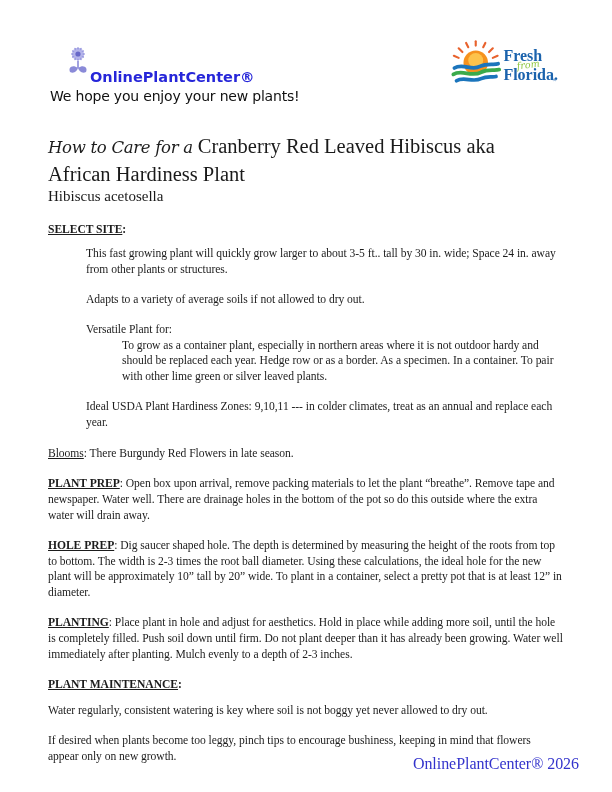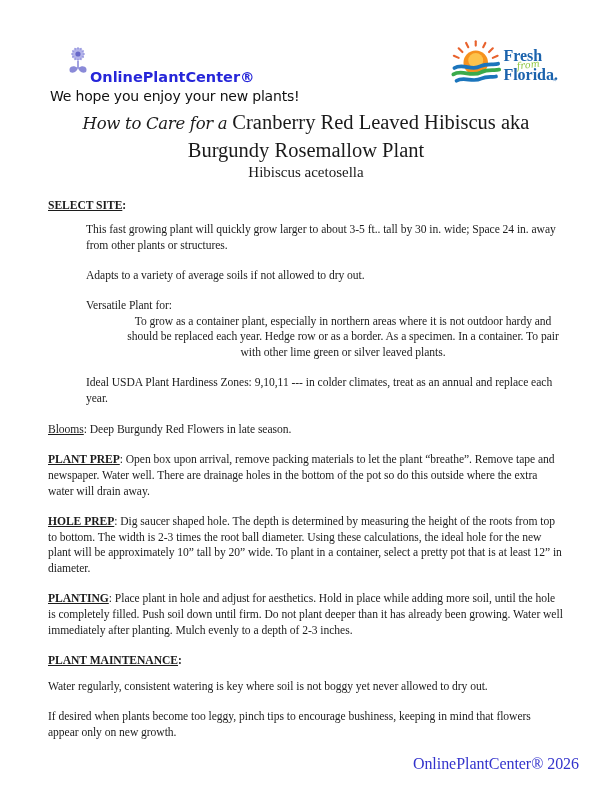--- a/index.html
+++ b/index.html
@@ -31,40 +31,40 @@
   }
   .tagline{
     font-family:"DejaVu Sans", sans-serif;
     font-size:14px;
     color:#111;
     margin-top:3px;
     letter-spacing:-0.2px;
   }
   .fresh-logo{margin-top:-4px;margin-right:4px;}
   
-  .title-block{text-align:center;margin-top:4px;letter-spacing:0;}
+  .title-block{text-align:left;margin-top:28px;letter-spacing:0;}
   .title-line1{font-size:20.5px;line-height:26px;}
   .title-script{
     font-family:"DejaVu Serif", serif;
     font-style:italic;
     font-size:16.5px;
     letter-spacing:-0.3px;
   }
   .title-main{font-family:"Liberation Serif", serif;font-size:20.5px;color:#1a1a1a;}
   .title-line2{font-size:20.5px;line-height:26px;color:#1a1a1a;}
   .title-sub{font-size:15px;line-height:19px;color:#1a1a1a;font-weight:400;}
   
   .section-heading{
     font-weight:bold;
     margin:16px 0 9px 0;
   }
   .section-heading .hd{text-decoration:underline;margin-top:19px;}
   p{margin:0 0 8px 0;}
   .indent-1{margin-left:38px;}
-  .indent-2{margin-left:74px;text-align:center;}
+  .indent-2{margin-left:74px;}
   .runin-label{font-weight:bold;text-decoration:underline;}
   .plain-label{text-decoration:underline;}
   .gap-top{margin-top:14px;}
   .blooms-line{margin:15px 0 15px 0;}
   .fm-heading{margin:15px 0 10px 0;}
   
   .footer{
     position:absolute;
     right:33px;top:731px;
     color:var(--footer-blue,#3333cc);
@@ -128,32 +128,32 @@
         <text x="104" y="74" font-family="Liberation Serif, serif" font-weight="bold" font-size="30" fill="#1b63ad">Florida.</text>
         <text x="196" y="78" font-size="10" fill="#1b63ad">®</text>
       </svg>
     </div>
   </div>
 
   <div class="title-block">
     <div class="title-line1">
       <span class="title-script">How to Care for a </span><span class="title-main"> Cranberry Red Leaved Hibiscus aka</span>
     </div>
-    <div class="title-line2">Burgundy Rosemallow Plant</div>
+    <div class="title-line2">African Hardiness Plant</div>
     <div class="title-sub">Hibiscus acetosella</div>
   </div>
 
   <div class="section-heading"><span class="hd">SELECT SITE</span><span>:</span></div>
   <p class="indent-1">This fast growing plant will quickly grow larger to about 3-5 ft.. tall by 30 in. wide; Space 24 in. away from other plants or structures.</p>
   <p class="indent-1 gap-top">Adapts to a variety of average soils if not allowed to dry out.</p>
   <p class="indent-1 gap-top" style="margin-bottom:0;">Versatile Plant for:</p>
   <p class="indent-2">To grow as a container plant, especially in northern areas where it is not outdoor hardy and should be replaced each year. Hedge row or as a border. As a specimen.  In a container.  To pair with other lime green or silver leaved plants.</p>
   <p class="indent-1 gap-top">Ideal USDA Plant Hardiness Zones: 9,10,11 --- in colder climates, treat as an annual and replace each year.</p>
 
-  <p class="blooms-line"><span class="plain-label">Blooms</span><span>: Deep Burgundy Red Flowers in late season.</span></p>
+  <p class="blooms-line"><span class="plain-label">Blooms</span><span>: There Burgundy Red Flowers in late season.</span></p>
 
   <p><span class="runin-label">PLANT PREP</span><span>:   Open box upon arrival, remove packing materials to let the plant “breathe”.  Remove tape and newspaper.  Water well.  There are drainage holes in the bottom of the pot so do this outside where the extra water will drain away.</span></p>
 
   <p class="gap-top"><span class="runin-label">HOLE PREP</span><span>:  Dig saucer shaped hole. The depth is determined by measuring the height of the roots from top to bottom. The width is 2-3 times the root ball diameter. Using these calculations, the ideal hole for the new plant will be approximately 10” tall by 20” wide. To plant in a container, select a pretty pot that is at least 12” in diameter.</span></p>
 
   <p class="gap-top"><span class="runin-label">PLANTING</span><span>:  Place plant in hole and adjust for aesthetics.  Hold in place while adding more soil, until the hole is completely filled.  Push soil down until firm.  Do not plant deeper than it has already been growing.  Water well immediately after planting.  Mulch evenly to a depth of 2-3 inches.</span></p>
 
   <div class="section-heading fm-heading"><span class="hd">PLANT MAINTENANCE</span><span>:</span></div>
   <p>Water regularly, consistent watering is key where soil is not boggy yet never allowed to dry out.</p>
   <p class="gap-top">If desired when plants become too leggy, pinch tips to encourage bushiness, keeping in mind that flowers appear only on new growth.</p>

